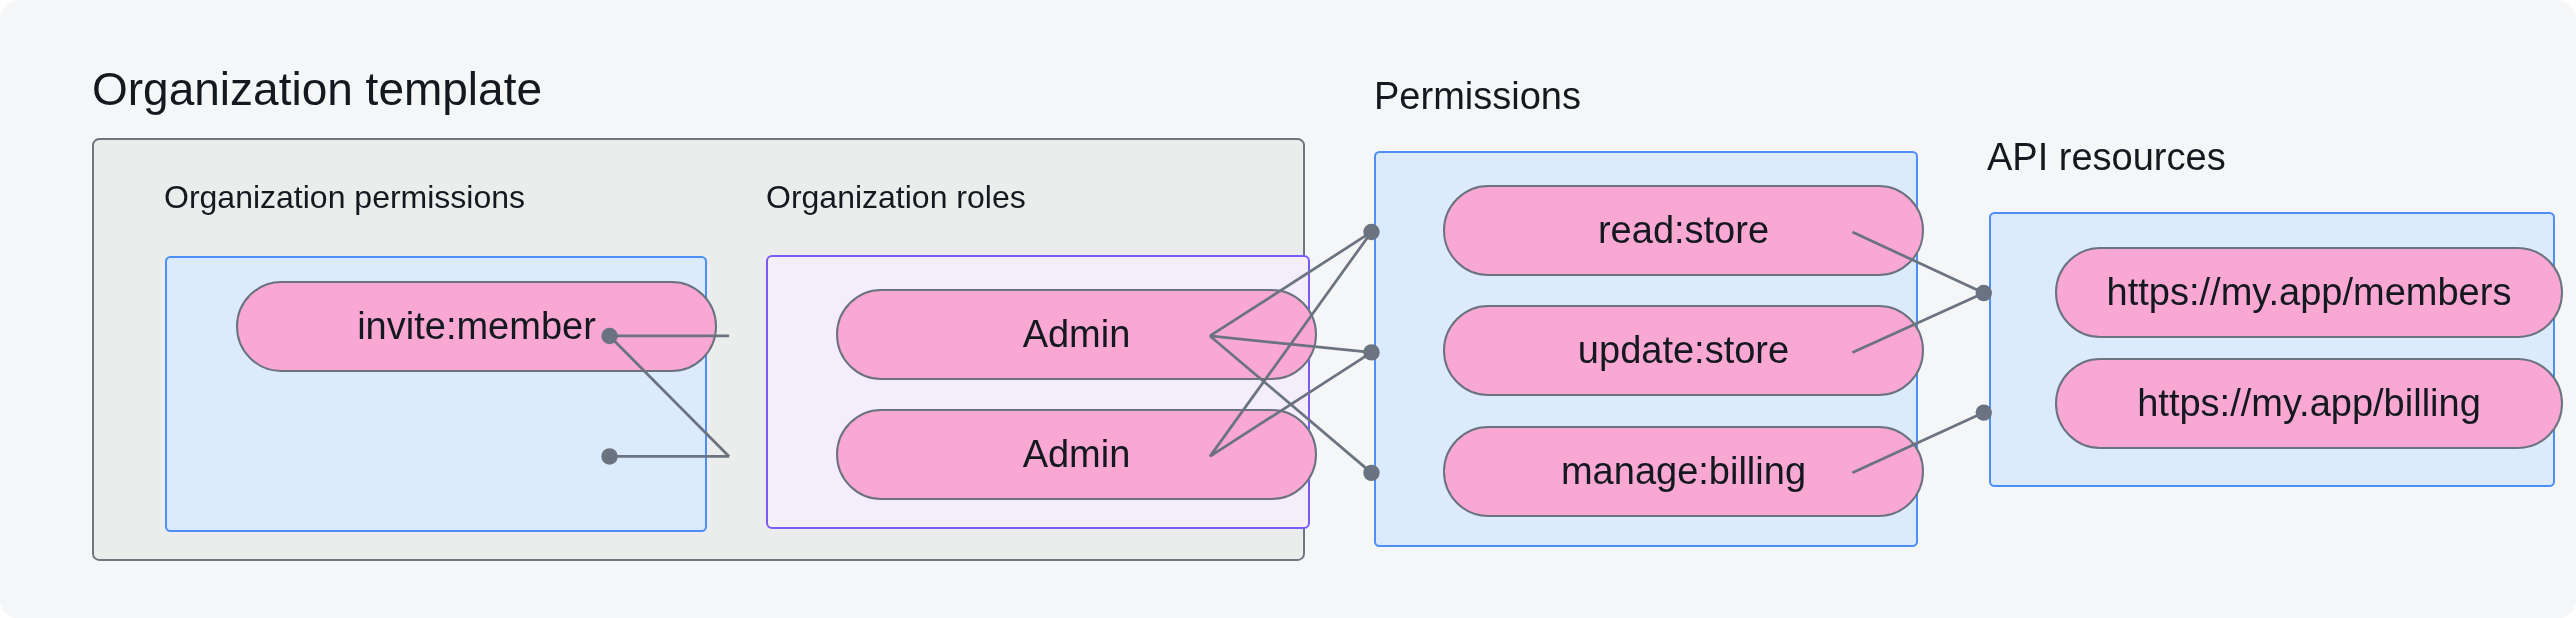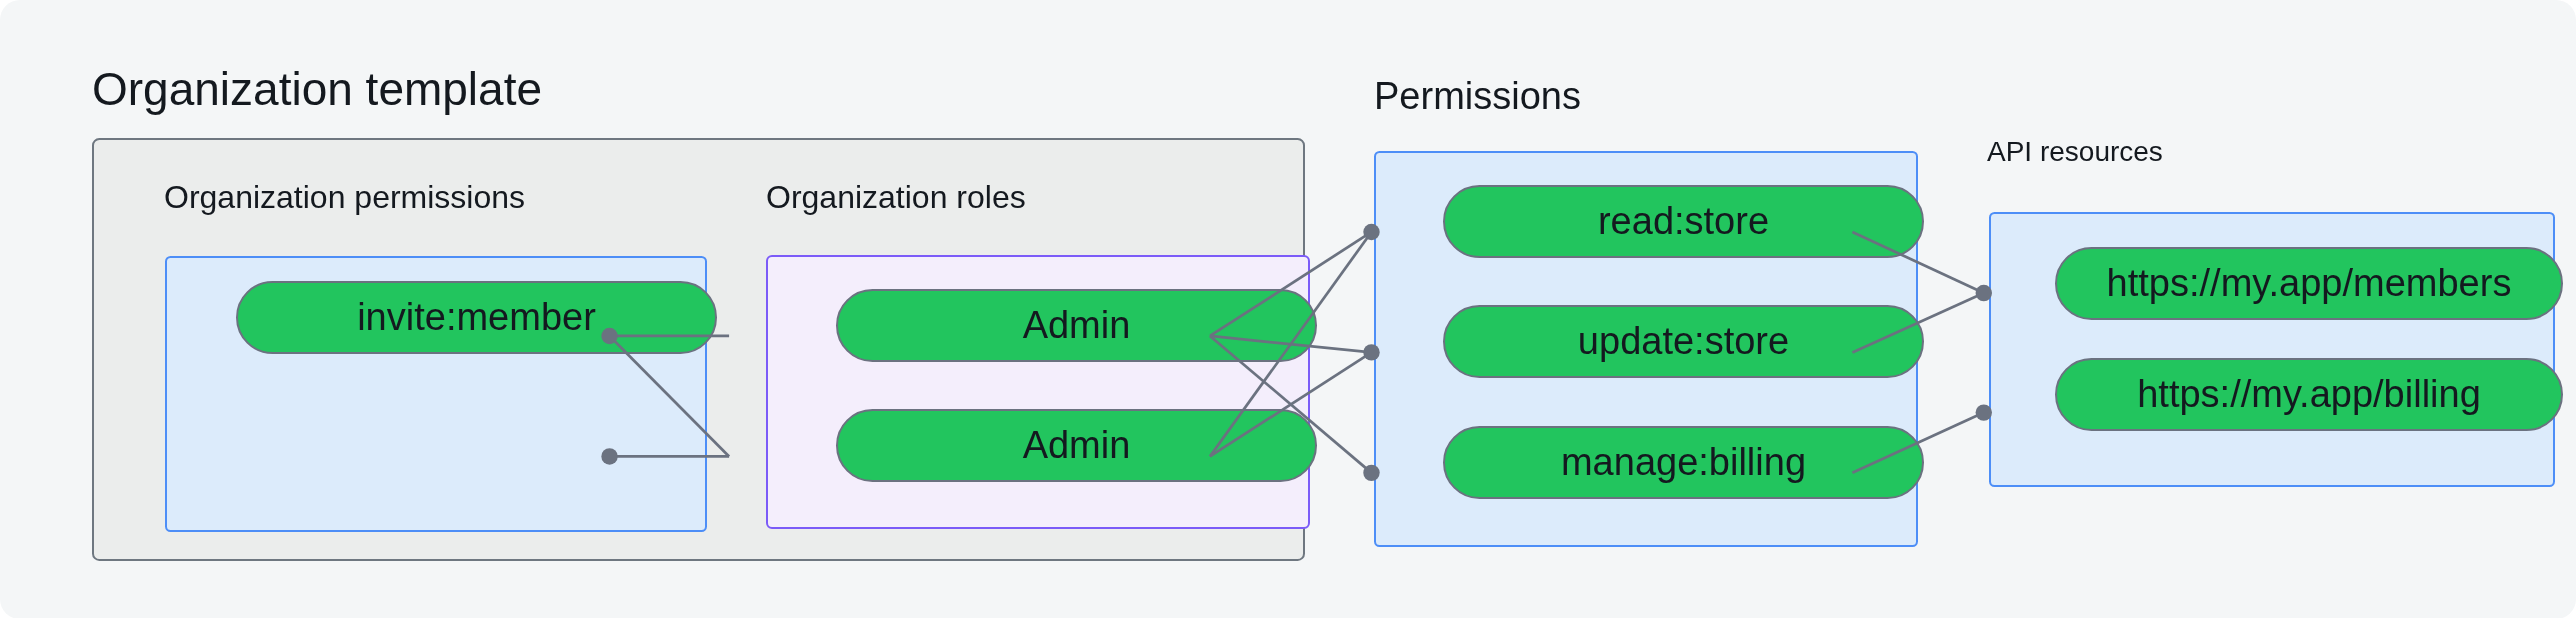--- a/index.html
+++ b/index.html
@@ -10,21 +10,21 @@
     background: #f4f6f7;
     border-radius: 20px;
     overflow: hidden;
     font-family: "Liberation Sans", sans-serif;
     color: #14191f;
   }
   .abs { position: absolute; margin-left: 36px; }
   .label { line-height: 1; white-space: nowrap; font-weight: 400; }
   .title-label       { left: 56px;  top: 66px;  font-size: 46px; }
   .perm-label        { left: 1338px; top: 77px;  font-size: 38px; }
-  .api-label         { left: 1951px; top: 138px; font-size: 28px; }
+  .api-label         { left: 1951px; top: 138px; font-size: 38px; }
   .section-label     { font-size: 32px; }
 
   .group-box { box-sizing: border-box; }
   .gray-box {
     left: 56px; top: 138px; width: 1213px; height: 423px;
     background: #ebedec; border: 2.7px solid #6e7780; border-radius: 7.3px;
   }
   .org-perms-label { left: 34px; top: 41px; }
   .org-roles-label { left: 636px; top: 41px; }
   .blue-box {
@@ -34,22 +34,22 @@
   .purple-box {
     left: 636px; top: 115px; width: 544px; height: 274px;
     background: #f4eefc; border: 2.7px solid #7b5bf8; border-radius: 6px;
   }
   .permissions-box { left: 1338px; top: 151px; width: 544px; height: 396px; }
   .api-box         { left: 1953px; top: 212px; width: 566px; height: 275px; }
 
   .pill {
     box-sizing: border-box;
     display: flex; align-items: center; justify-content: center;
-    width: 481px; height: 73px;
-    background: #22c55e;
+    width: 481px; height: 91px;
+    background: #f9a8d4;
     border: 2.3px solid #6b7280;
     border-radius: 55px;
     font-size: 38px;
     white-space: nowrap;
   }
   .api-box .pill { width: 508px; }
 
   #edge-layer {
     position: absolute; left: 0; top: 0;
     width: 2576px; height: 619px;

